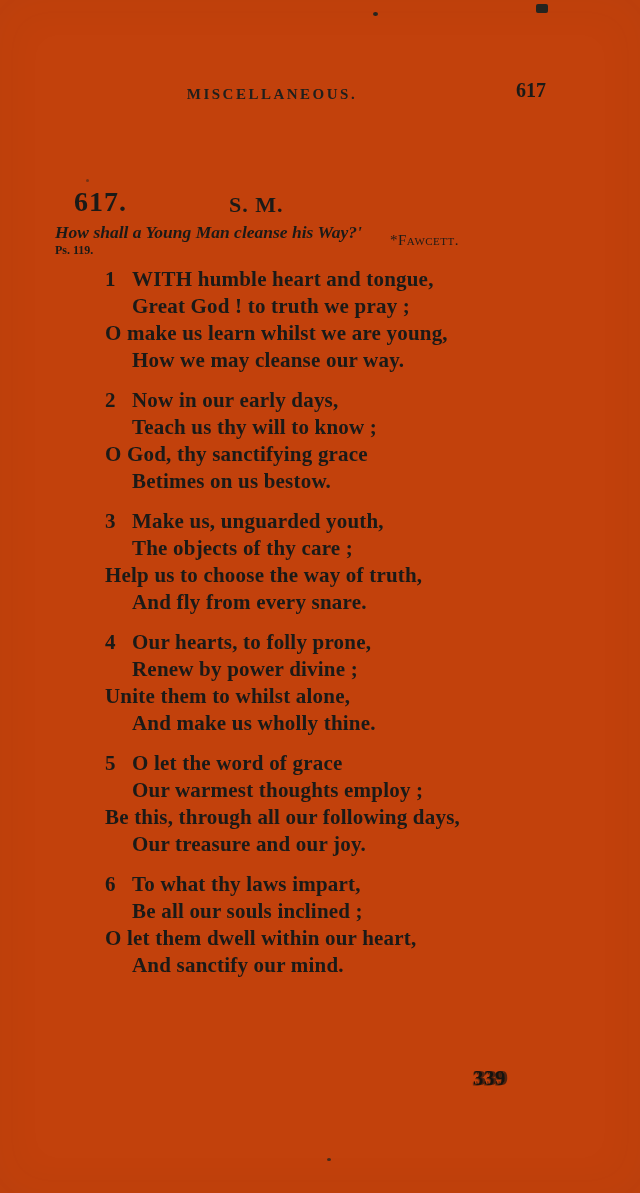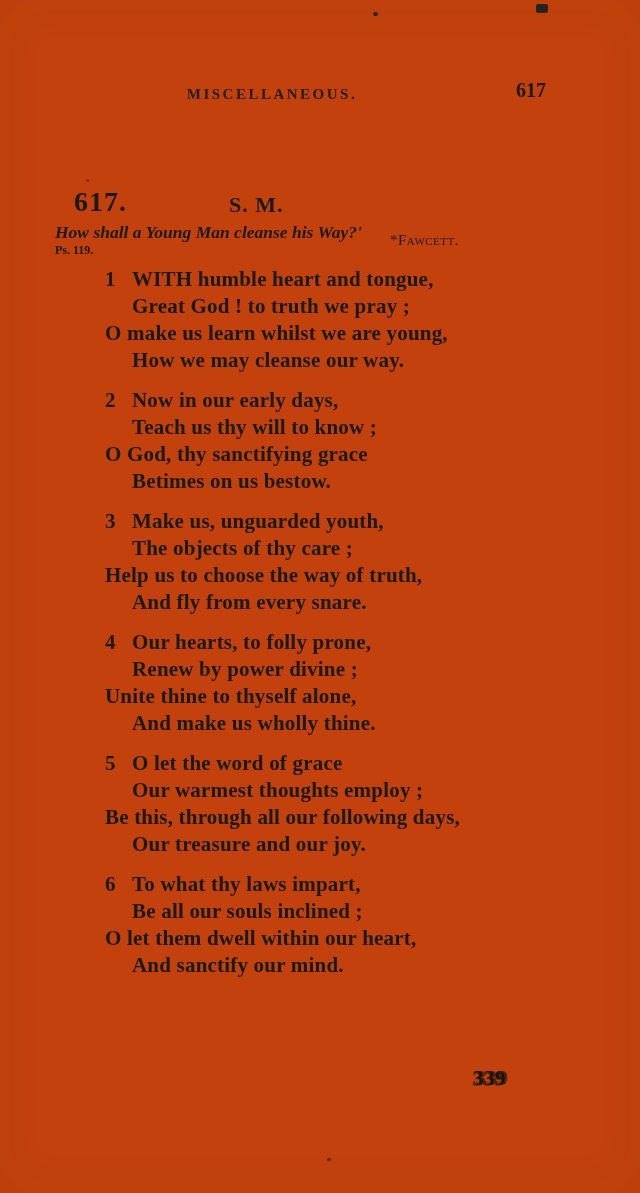--- a/index.html
+++ b/index.html
@@ -173,21 +173,21 @@
       </div>
       <div class="verse">
         <div class="vline first"><span class="vnum">3</span>Make us, unguarded youth,</div>
         <div class="vline in">The objects of thy care ;</div>
         <div class="vline out">Help us to choose the way of truth,</div>
         <div class="vline in">And fly from every snare.</div>
       </div>
       <div class="verse">
         <div class="vline first"><span class="vnum">4</span>Our hearts, to folly prone,</div>
         <div class="vline in">Renew by power divine ;</div>
-        <div class="vline out">Unite thine to thyself alone,</div>
+        <div class="vline out">Unite them to whilst alone,</div>
         <div class="vline in">And make us wholly thine.</div>
       </div>
       <div class="verse">
         <div class="vline first"><span class="vnum">5</span>O let the word of grace</div>
         <div class="vline in">Our warmest thoughts employ ;</div>
         <div class="vline out">Be this, through all our following days,</div>
         <div class="vline in">Our treasure and our joy.</div>
       </div>
       <div class="verse">
         <div class="vline first"><span class="vnum">6</span>To what thy laws impart,</div>

